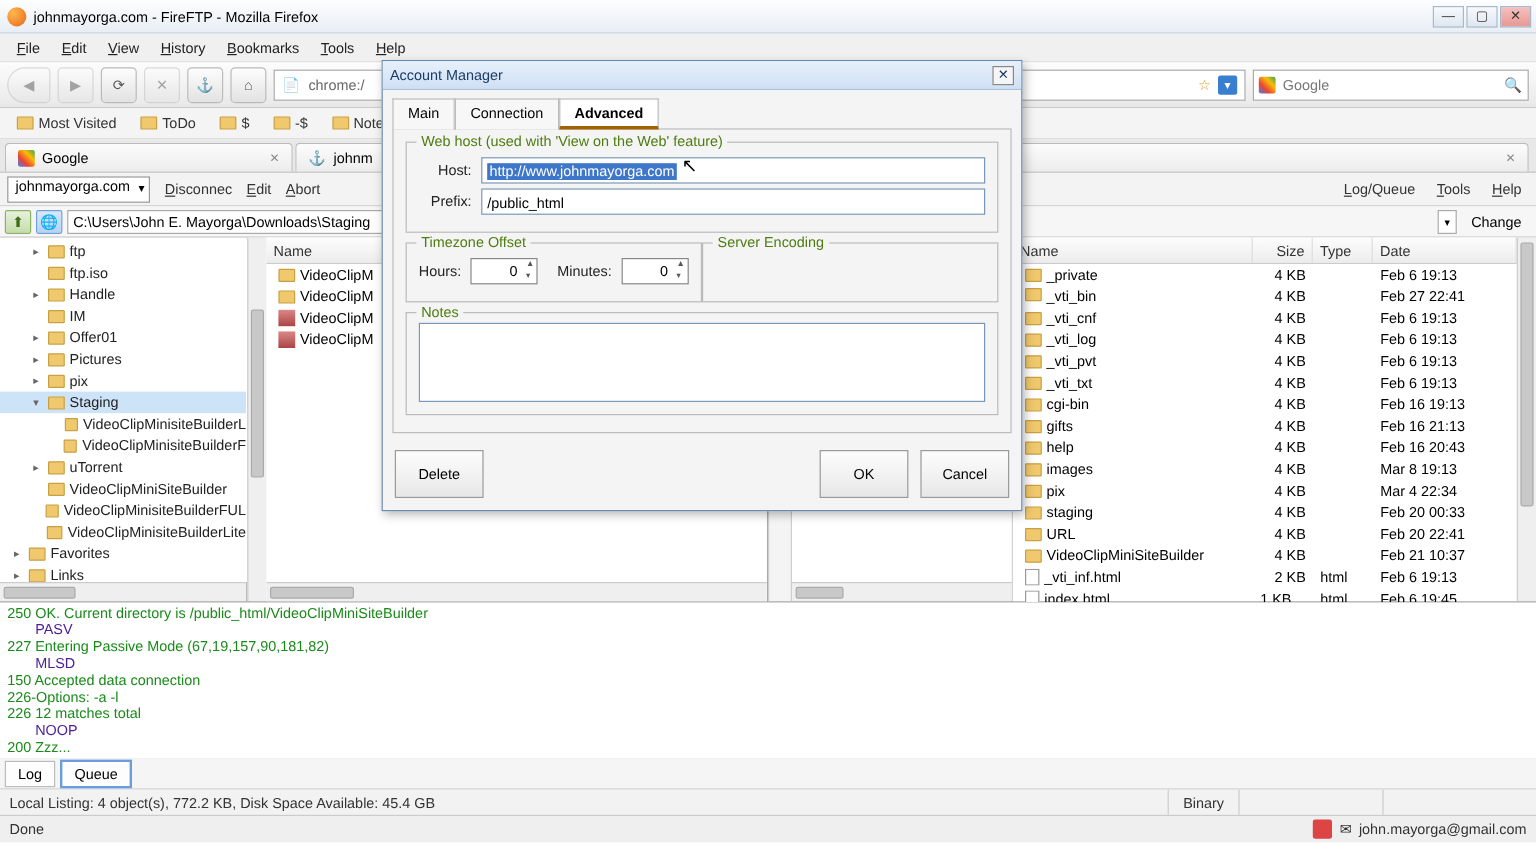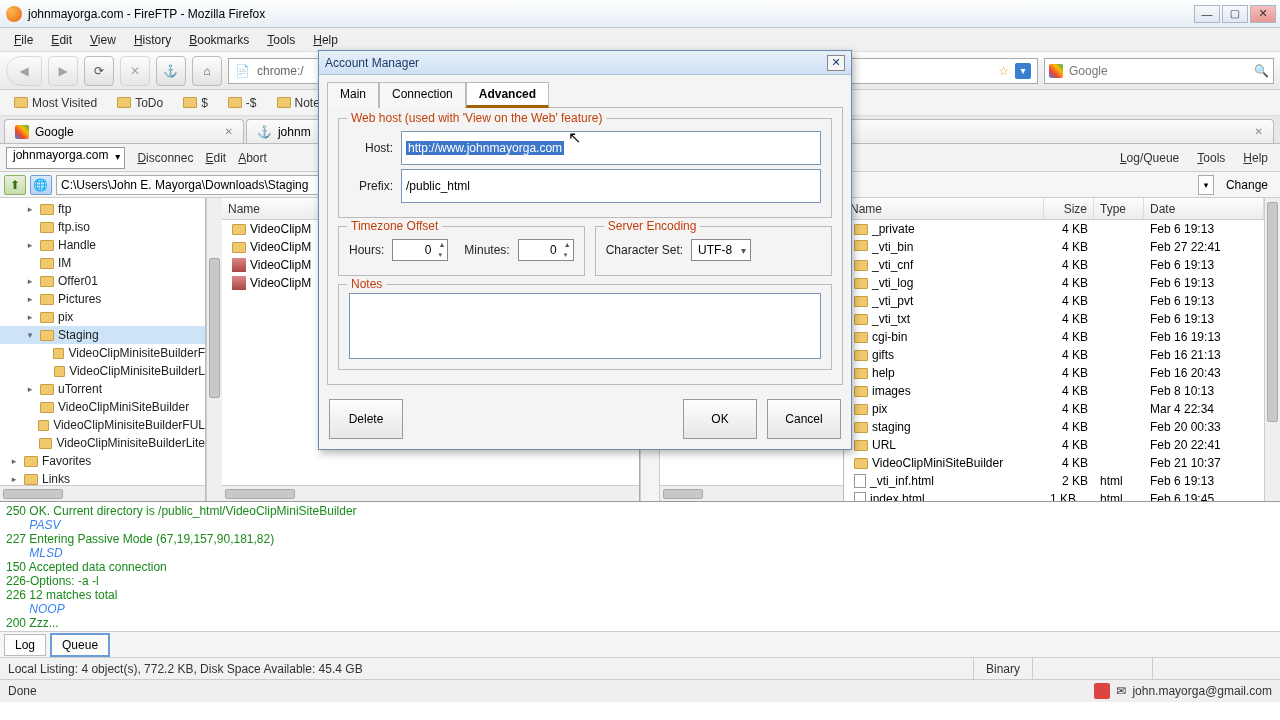--- a/index.html
+++ b/index.html
@@ -68,44 +68,44 @@
 .transfer-arrows .arr { width: 16px; height: 16px; background: #cfeec3; border: 1px solid #86b873; border-radius: 2px; display: flex; align-items: center; justify-content: center; color: #3d7a2a; font-size: 10px; }
 .scrollbar-v { width: 16px; background: #efefef; border-left: 1px solid #ccc; position: relative; }
 .scrollbar-v .thumb { position: absolute; left: 2px; right: 2px; background: #c8c8c8; border: 1px solid #aaa; border-radius: 2px; }
 .scrollbar-h { height: 16px; background: #efefef; border-top: 1px solid #ccc; display: flex; align-items: center; }
 .scrollbar-h .thumb { height: 10px; background: #c8c8c8; border: 1px solid #aaa; border-radius: 2px; margin: 0 3px; }
 
 
 .log-pane { height: 130px; background: #fff; overflow: auto; padding: 2px 6px; font-family: Consolas, monospace; font-size: 12px; border-bottom: 1px solid #ccc; }
 .log-line { white-space: pre; }
 .log-green { color: #1a8a1a; }
-.log-blue { color: #3b82f6; font-style: italic; }
+.log-blue { color: #4c1d95; }
 .log-tabs { height: 26px; background: #f5f5f5; display: flex; align-items: center; padding: 0 4px; gap: 4px; border-bottom: 1px solid #ccc; }
 .log-tab { padding: 3px 10px; border: 1px solid #bbb; background: #fdfdfd; }
 .log-tab.active { border: 2px solid #6a9edb; }
 
 
 .statusbar1 { height: 22px; background: #f2f2f2; display: flex; align-items: center; padding: 0 8px; border-bottom: 1px solid #ccc; color: #333; }
 .statusbar1 .seg { border-left: 1px solid #ccc; height: 100%; display: flex; align-items: center; padding: 0 12px; }
 .statusbar2 { height: 22px; background: #efefef; display: flex; align-items: center; padding: 0 8px; color: #333; }
 .statusbar2 .right { margin-left: auto; display: flex; align-items: center; gap: 6px; }
 
 
 .dialog { position: absolute; left: 318px; top: 50px; width: 534px; background: #f4f4f4; border: 1px solid #6b8bb0; box-shadow: 2px 3px 8px rgba(0,0,0,.3); z-index: 50; }
 .dialog-title { height: 24px; background: linear-gradient(#e7f0fb,#cfe0f4); display: flex; align-items: center; padding: 0 6px; color: #1b3c66; border-bottom: 1px solid #a9c1de; }
 .dialog-title .dclose { margin-left: auto; width: 18px; height: 16px; border: 1px solid #888; background: #f5f5f5; display: flex; align-items: center; justify-content: center; font-size: 11px; }
 .dialog-tabs { display: flex; padding: 6px 8px 0 8px; gap: 0; }
 .dtab { padding: 4px 12px; border: 1px solid #bbb; background: #f7f7f7; border-bottom: none; position: relative; top: 1px; }
 .dtab.active { background: #fff; font-weight: 600; border-bottom: 3px solid #a16207; }
 .dialog-body { margin: 0 8px 8px 8px; background: #f4f4f4; border: 1px solid #bbb; padding: 10px 10px 6px 10px; }
 .fieldset { border: 1px solid #bbb; padding: 8px 10px 10px 10px; margin-bottom: 8px; position: relative; }
-.fieldset .legend { position: absolute; top: -8px; left: 8px; background: #f4f4f4; padding: 0 4px; color: #c2410c; }
+.fieldset .legend { position: absolute; top: -8px; left: 8px; background: #f4f4f4; padding: 0 4px; color: #4d7c0f; }
 .formrow { display: flex; align-items: center; gap: 8px; margin: 4px 0; }
 .formrow label { width: 44px; text-align: right; color: #222; }
-.text-input { flex: 1; height: 22px; border: 1px solid #7a97b8; background: #fff; padding: 16px 4px; display: flex; align-items: center; }
+.text-input { flex: 1; height: 22px; border: 1px solid #7a97b8; background: #fff; padding: 4px 4px; display: flex; align-items: flex-start; }
 .text-input.sel span { background: #3e76c9; color: #fff; padding: 0 2px; }
 .tz-row { display: flex; gap: 16px; }
 .spinner { width: 56px; height: 22px; border: 1px solid #888; background: #fff; display: flex; align-items: center; justify-content: flex-end; padding-right: 16px; position: relative; }
 .spinner::after { content: "▲\A▾"; white-space: pre; position: absolute; right: 2px; top: 0; font-size: 7px; line-height: 10px; color: #555; }
 .select { height: 22px; border: 1px solid #888; background: #fff; padding: 0 18px 0 6px; display: flex; align-items: center; position: relative; }
 .select::after { content: "▾"; position: absolute; right: 4px; font-size: 10px; color: #555; }
 .notes-area { width: 100%; height: 66px; border: 1px solid #7a97b8; background: #fff; }
 .dialog-buttons { display: flex; padding: 6px 10px 10px 10px; gap: 10px; }
 .dialog-buttons .spacer { flex: 1; }
 .dbtn { min-width: 74px; height: 40px; border: 1px solid #9a9a9a; background: linear-gradient(#fdfdfd,#e7e7e7); display: flex; align-items: center; justify-content: center; }
@@ -259,26 +259,26 @@
               <span>pix</span>
             </div>
             <div class="tree-row sel" style="padding-left: 24px;">
               <span class="tw">▾</span>
               <span class="folder-icon" style="margin:0 4px"></span>
               <span>Staging</span>
             </div>
             <div class="tree-row" style="padding-left: 40px;">
               <span class="tw"></span>
               <span class="folder-icon" style="margin:0 4px"></span>
+              <span>VideoClipMinisiteBuilderL</span>
+            </div>
+            <div class="tree-row" style="padding-left: 40px;">
+              <span class="tw"></span>
+              <span class="folder-icon" style="margin:0 4px"></span>
               <span>VideoClipMinisiteBuilderF</span>
-            </div>
-            <div class="tree-row" style="padding-left: 40px;">
-              <span class="tw"></span>
-              <span class="folder-icon" style="margin:0 4px"></span>
-              <span>VideoClipMinisiteBuilderL</span>
             </div>
             <div class="tree-row" style="padding-left: 24px;">
               <span class="tw">▸</span>
               <span class="folder-icon" style="margin:0 4px"></span>
               <span>uTorrent</span>
             </div>
             <div class="tree-row" style="padding-left: 24px;">
               <span class="tw"></span>
               <span class="folder-icon" style="margin:0 4px"></span>
               <span>VideoClipMiniSiteBuilder</span>
@@ -477,21 +477,21 @@
               <div class="cell" style="width:50px"></div>
               <div class="cell" style="flex:1">Feb 16 20:43</div>
             </div>
             <div class="file-row">
               <div class="cell" style="width:200px;display:flex;align-items:center">
                 <span class="folder-icon" style="margin:0 4px"></span>
                 <span>images</span>
               </div>
               <div class="cell" style="width:50px;text-align:right">4 KB</div>
               <div class="cell" style="width:50px"></div>
-              <div class="cell" style="flex:1">Feb 8 10:13</div>
+              <div class="cell" style="flex:1">Mar 8 19:13</div>
             </div>
             <div class="file-row">
               <div class="cell" style="width:200px;display:flex;align-items:center">
                 <span class="folder-icon" style="margin:0 4px"></span>
                 <span>pix</span>
               </div>
               <div class="cell" style="width:50px;text-align:right">4 KB</div>
               <div class="cell" style="width:50px"></div>
               <div class="cell" style="flex:1">Mar 4 22:34</div>
             </div>
@@ -600,46 +600,40 @@
             <span>http://www.johnmayorga.com</span>
           </div>
       </div>
       <div class="formrow">
         <label>Prefix:</label>
         <div class="text-input">
             <span>/public_html</span>
           </div>
       </div>
     </div>
-    <div style="display:flex;gap:10px;">
+    <div style="display:flex;">
       <div class="fieldset" style="flex:1">
         <div class="legend">Timezone Offset</div>
         <div class="tz-row">
           <div class="formrow">
               <label style="width:auto">Hours:</label>
             <div class="spinner">
                 <span>0</span>
               </div>
             </div>
           <div class="formrow">
               <label style="width:auto">Minutes:</label>
             <div class="spinner">
                 <span>0</span>
               </div>
             </div>
         </div>
       </div>
       <div class="fieldset" style="flex:1">
         <div class="legend">Server Encoding</div>
-        <div class="formrow">
-          <label style="width:auto">Character Set:</label>
-          <div class="select">
-              <span>UTF-8</span>
-            </div>
-        </div>
       </div>
     </div>
     <div class="fieldset">
       <div class="legend">Notes</div>
       <div class="notes-area"></div>
     </div>
   </div>
   <div class="dialog-buttons">
     <div class="dbtn">Delete</div>
     <div class="spacer"></div>

